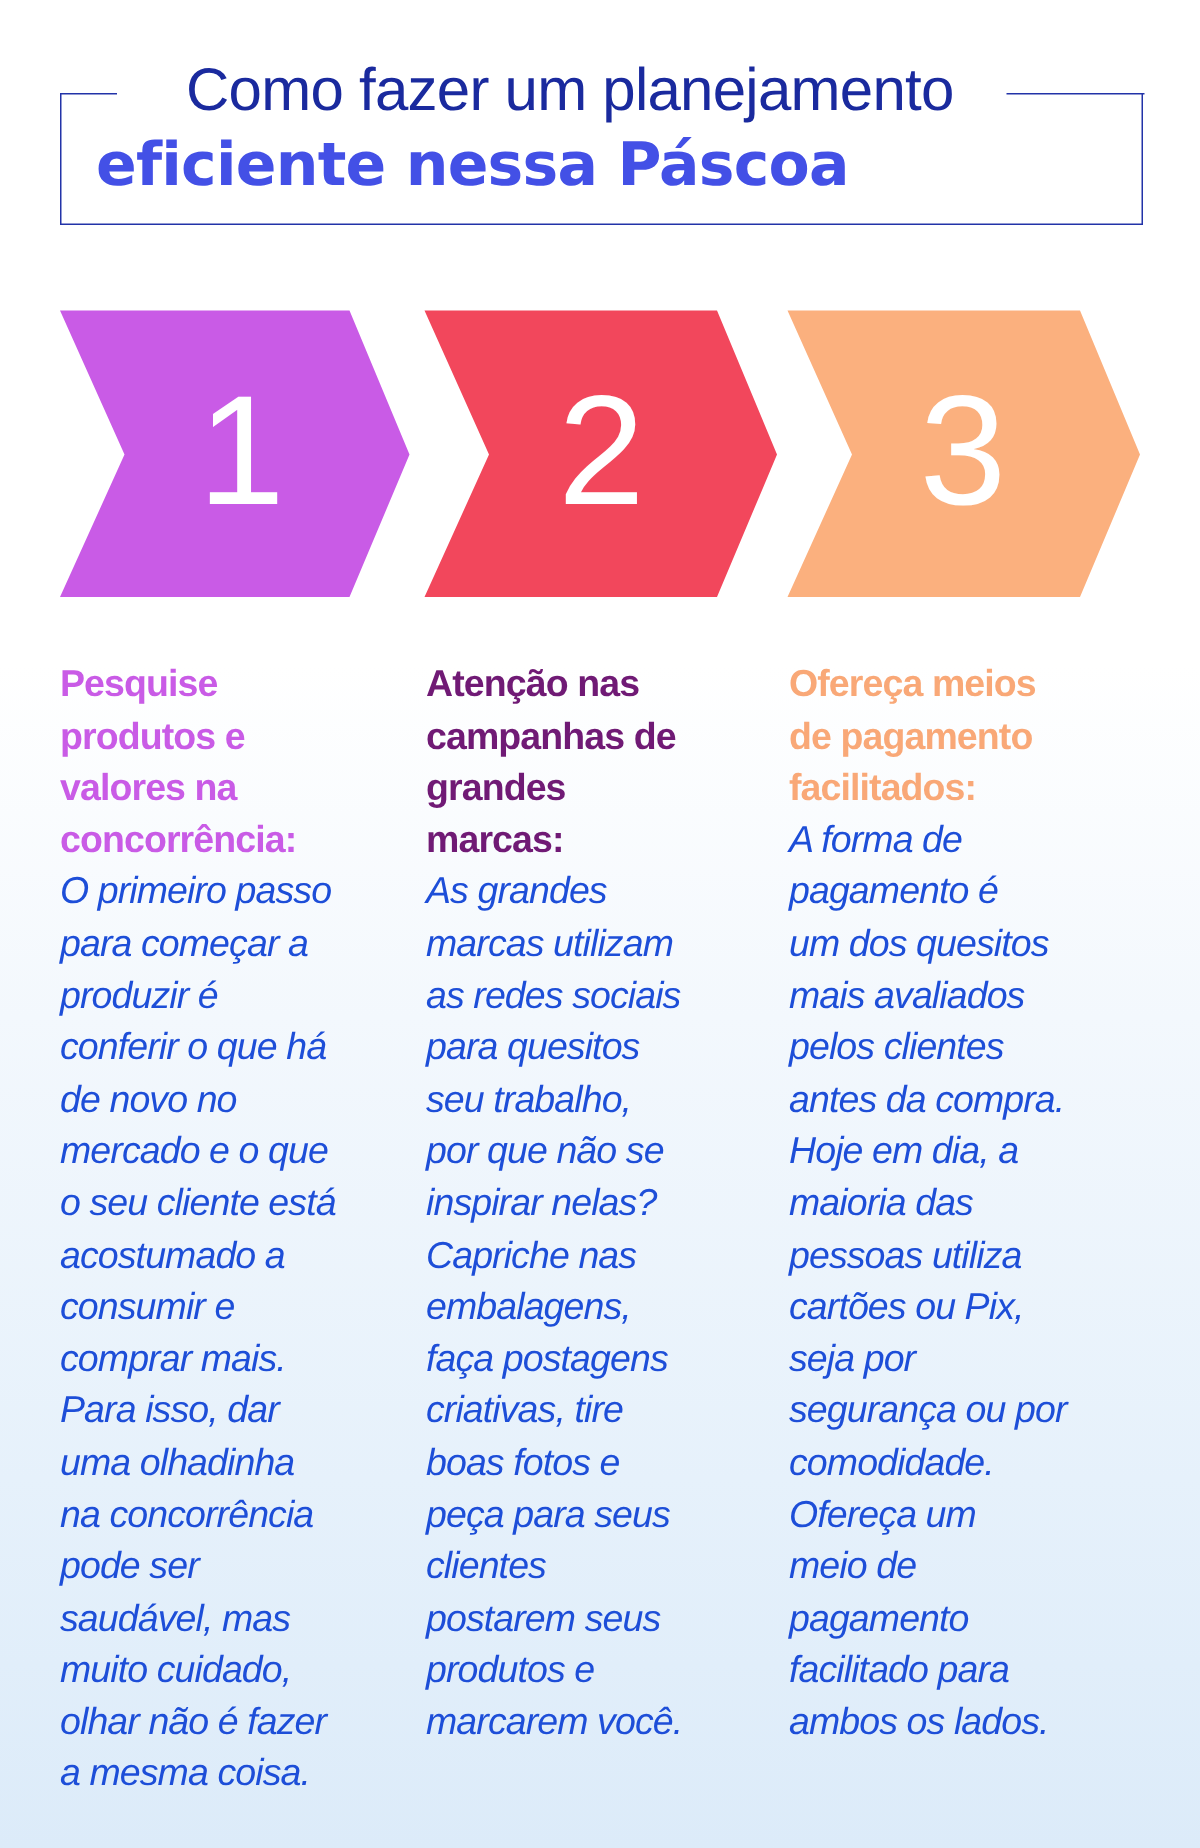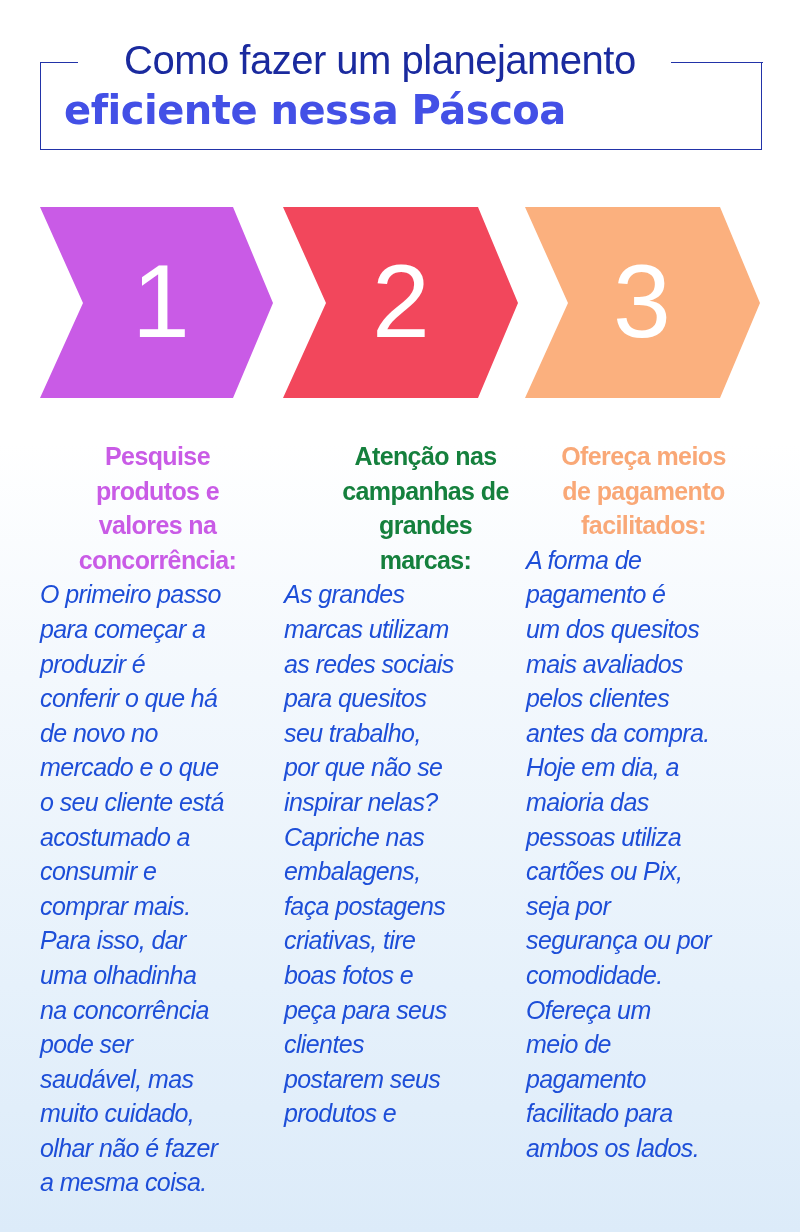--- a/index.html
+++ b/index.html
@@ -28,21 +28,21 @@
   .chevron-num {
     position: absolute; top: 246px; width: 120px; text-align: center;
     font-size: 104px; color: #ffffff; line-height: 110px;
     font-family: "Liberation Sans", sans-serif;
   }
   .col {
     position: absolute; top: 439px; width: 235px;
     font-size: 25px; line-height: 34.6px; letter-spacing: -0.6px;
     font-family: "Liberation Sans", sans-serif;
   }
-  .col .heading { font-weight: bold; display: block; text-align: center; }
+  .col .heading { font-weight: bold; display: block; }
   .col .body { color: #1d4ed8; display: block; font-style: italic; }
   .line { display: block; white-space: nowrap; }
 </style>
 </head>
 <body>
 
 <div class="title-box">
   <div class="top-left"></div>
   <div class="top-right"></div>
 </div>
@@ -81,21 +81,21 @@
     <span class="line">na concorrência</span>
     <span class="line">pode ser</span>
     <span class="line">saudável, mas</span>
     <span class="line">muito cuidado,</span>
     <span class="line">olhar não é fazer</span>
     <span class="line">a mesma coisa.</span>
   </span>
 </div>
 
 <div class="col" style="left:284px;">
-  <span class="heading" style="color:#15803d;margin-left:48px;">
+  <span class="heading" style="color:#701a75;">
     <span class="line">Atenção nas</span>
     <span class="line">campanhas de</span>
     <span class="line">grandes</span>
     <span class="line">marcas:</span>
   </span>
   <span class="body">
     <span class="line">As grandes</span>
     <span class="line">marcas utilizam</span>
     <span class="line">as redes sociais</span>
     <span class="line">para quesitos</span>
@@ -104,20 +104,21 @@
     <span class="line">inspirar nelas?</span>
     <span class="line">Capriche nas</span>
     <span class="line">embalagens,</span>
     <span class="line">faça postagens</span>
     <span class="line">criativas, tire</span>
     <span class="line">boas fotos e</span>
     <span class="line">peça para seus</span>
     <span class="line">clientes</span>
     <span class="line">postarem seus</span>
     <span class="line">produtos e</span>
+    <span class="line">marcarem você.</span>
   </span>
 </div>
 
 <div class="col" style="left:526px;">
   <span class="heading" style="color:#f9a877;">
     <span class="line">Ofereça meios</span>
     <span class="line">de pagamento</span>
     <span class="line">facilitados:</span>
   </span>
   <span class="body">

